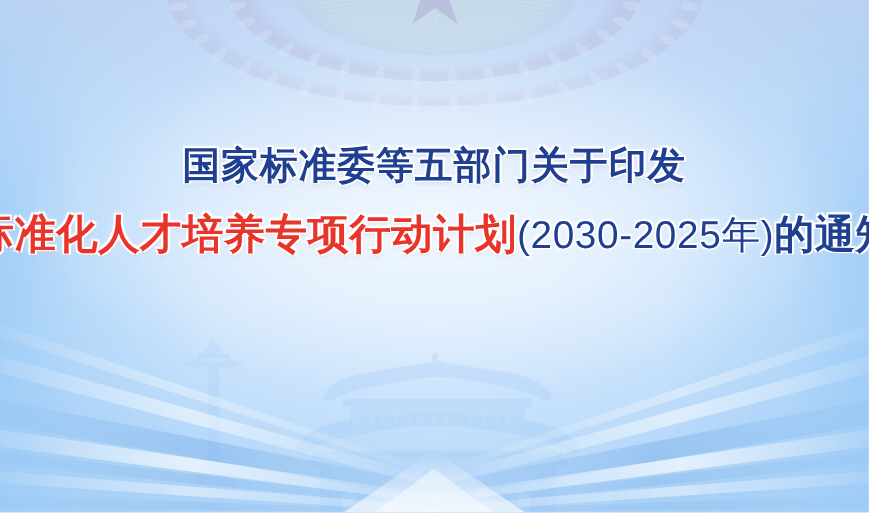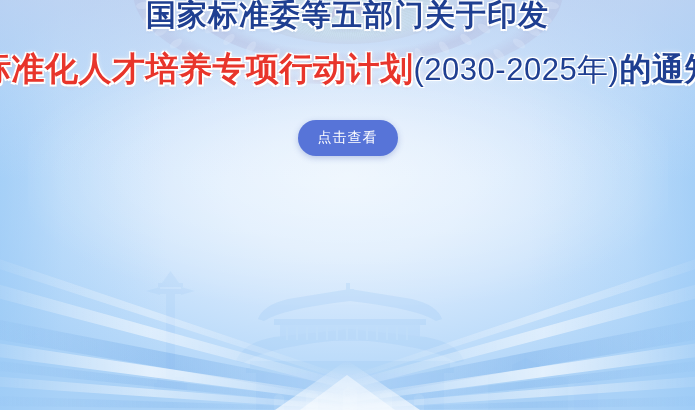--- a/index.html
+++ b/index.html
@@ -170,20 +170,21 @@
   
   .content {
     position: absolute;
     inset: 0;
     display: flex;
     flex-direction: column;
     align-items: center;
   }
 
   .title-line-1 {
+    margin-top: 118px;
     font-size: 30px;
     font-weight: bold;
     letter-spacing: 1px;
     color: #1f3f91;
     line-height: 1;
     white-space: nowrap;
     text-shadow:
       -1.5px -1.5px 0 #ffffff,
        1.5px -1.5px 0 #ffffff,
       -1.5px  1.5px 0 #ffffff,
@@ -419,15 +420,14 @@
   </div>
 
   <div class="content">
 
     <div class="title-line-1">国家标准委等五部门关于印发</div>
 
     <div class="title-line-2">
       <span class="title-red">标准化人才培养专项行动计划</span><span class="title-years">(2030-2025年)</span><span class="title-blue">的通知</span>
     </div>
 
-    <button class="cta-button">点击查看</button>
   </div>
 </div>
 
 </body></html>

